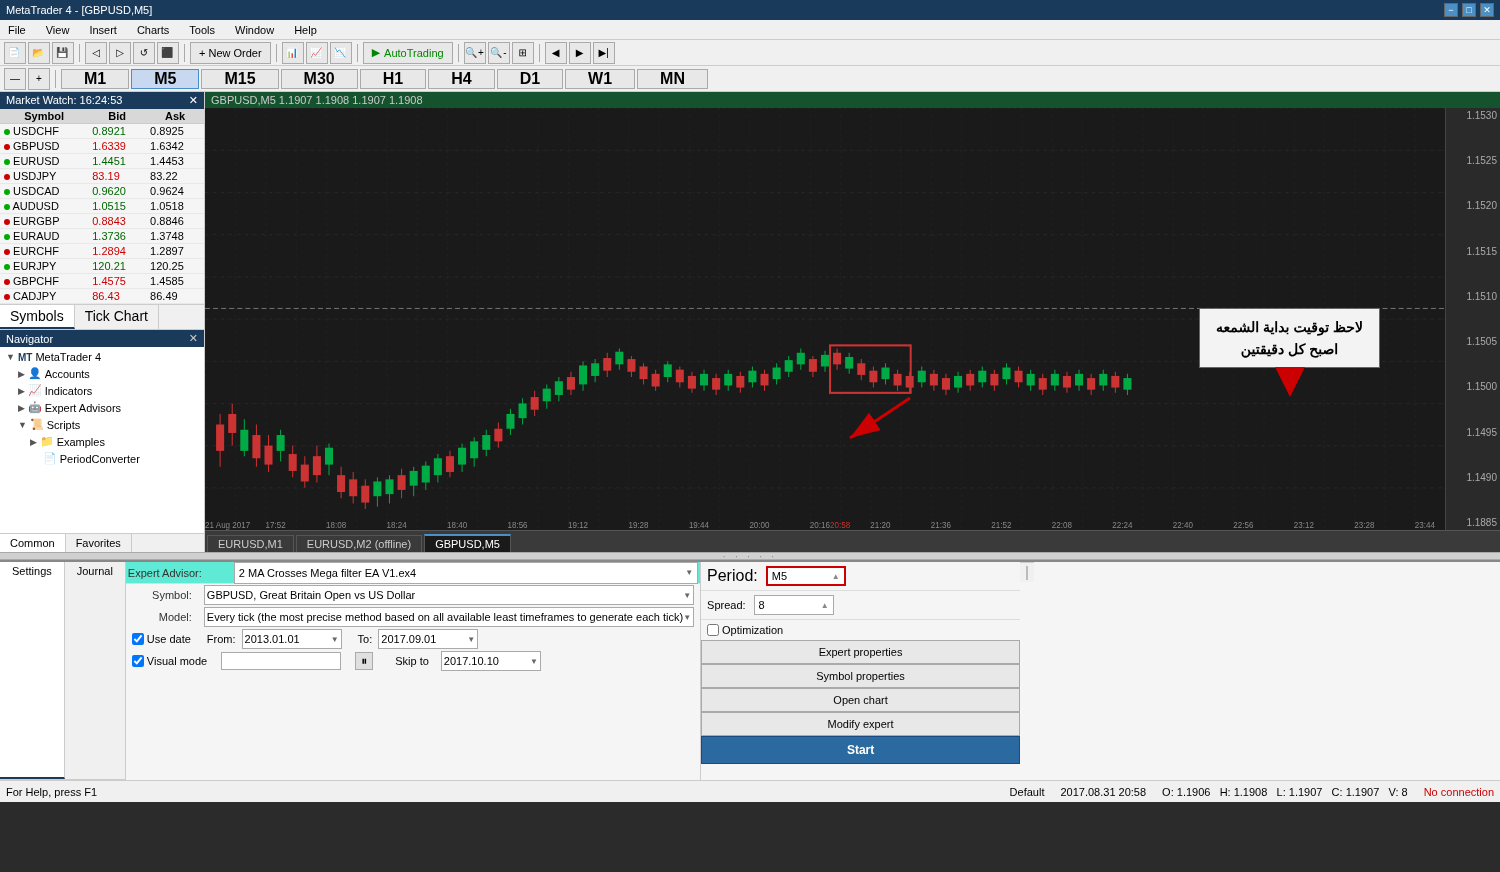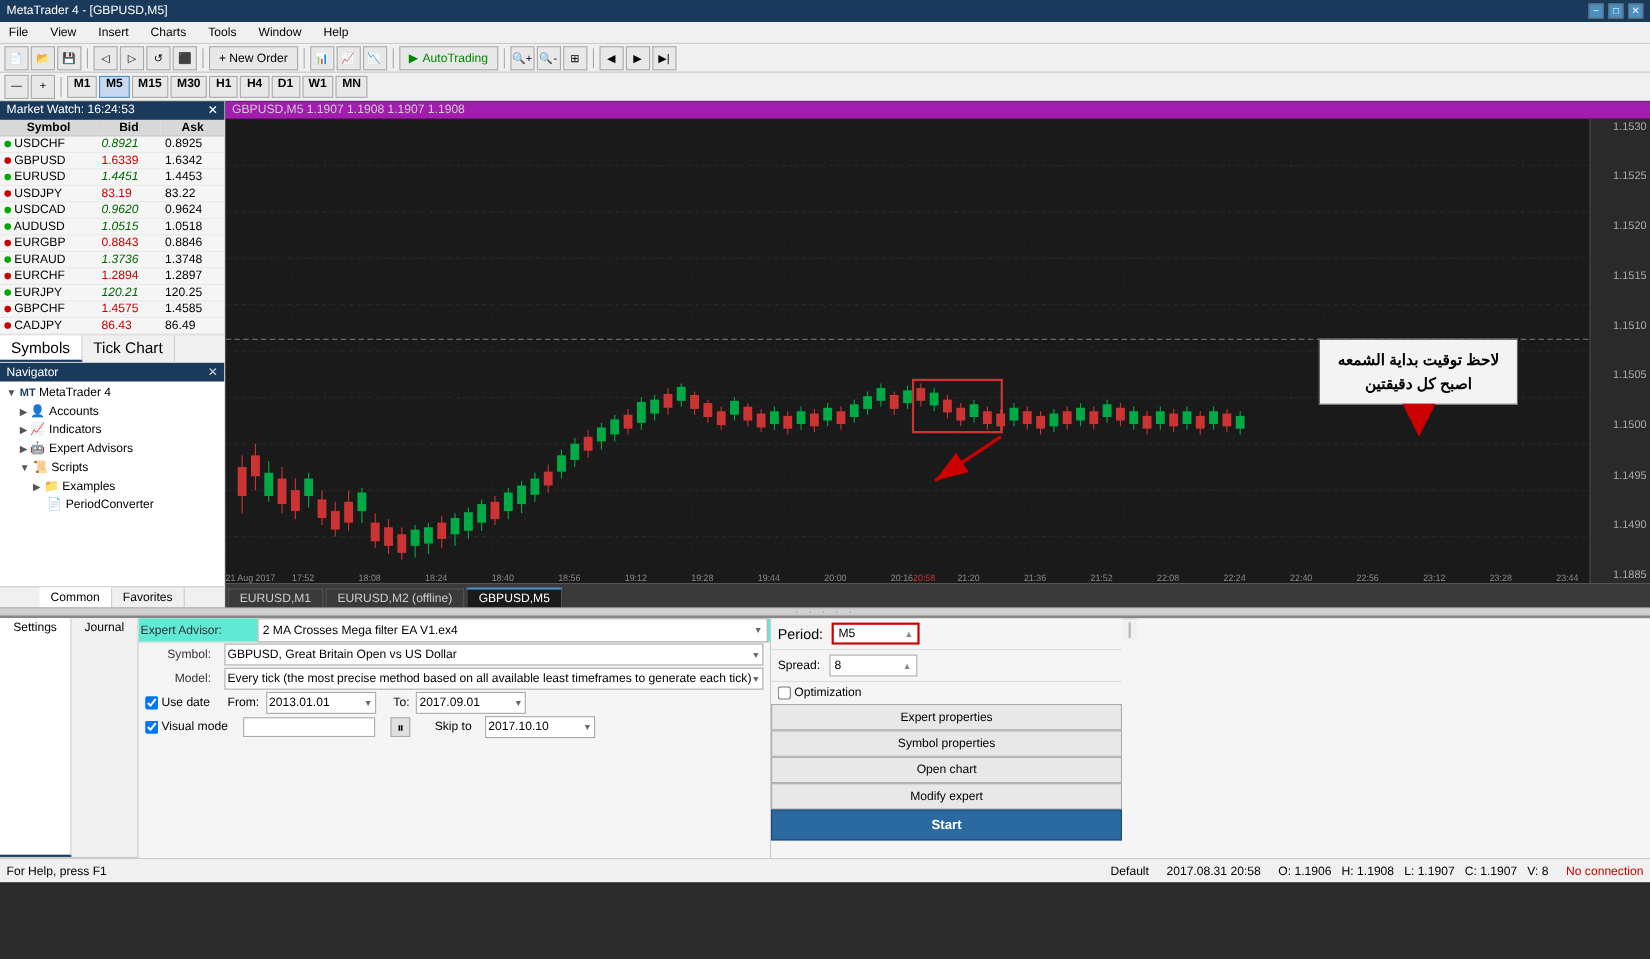--- a/index.html
+++ b/index.html
@@ -15,65 +15,65 @@
     #menubar span { cursor: pointer; padding: 2px 4px; }
 
     
     #toolbar1 { background: #f0f0f0; height: 26px; display: flex; align-items: center; padding: 0 4px; border-bottom: 1px solid #ccc; gap: 2px; }
     .tb-btn { width: 22px; height: 22px; background: #e8e8e8; border: 1px solid #aaa; cursor: pointer; display: flex; align-items: center; justify-content: center; font-size: 10px; }
     .tb-sep { width: 1px; height: 18px; background: #aaa; margin: 0 3px; }
     .tb-btn-wide { height: 22px; padding: 0 8px; background: #e8e8e8; border: 1px solid #aaa; cursor: pointer; font-size: 11px; display: flex; align-items: center; gap: 3px; }
 
     
     #toolbar2 { background: #f0f0f0; height: 26px; display: flex; align-items: center; padding: 0 4px; border-bottom: 1px solid #ccc; gap: 2px; }
-    .timeframe-btn { height: 20px; padding: 0 5px; background: #e8e8e8; border: 1px solid #aaa; cursor: pointer; font-size: 11px; font-weight: bold; }
+    .timeframe-btn { height: 20px; padding: 0 22px; background: #e8e8e8; border: 1px solid #aaa; cursor: pointer; font-size: 16px; font-weight: bold; }
     .timeframe-btn.active { background: #c8d8f0; border-color: #4a90c4; }
 
     
     #main-layout { display: flex; height: calc(872px - 20px - 20px - 26px - 26px - 22px - 22px); }
 
     
     #left-panel { width: 205px; background: #f5f5f5; border-right: 1px solid #ccc; display: flex; flex-direction: column; }
 
     
     #market-watch { flex: 0 0 auto; border-bottom: 1px solid #ccc; }
     #mw-header { background: #1a3a5c; color: #fff; padding: 2px 6px; font-size: 11px; display: flex; justify-content: space-between; }
     #mw-table { width: 100%; border-collapse: collapse; font-size: 11px; }
     #mw-table th { background: #d8d8d8; padding: 1px 4px; border-bottom: 1px solid #ccc; text-align: center; }
     #mw-table td { padding: 1px 4px; border-bottom: 1px solid #e8e8e8; }
     .dot { width: 6px; height: 6px; border-radius: 50%; display: inline-block; }
     .dot-green { background: #00aa00; }
     .dot-red { background: #cc0000; }
-    .price-up { color: #006600; font-style: italic; }
+    .price-up { color: #006600; }
     .price-down { color: #cc0000; }
 
     
     #mw-tabs { display: flex; border-bottom: 1px solid #ccc; background: #f0f0f0; }
     .mw-tab { padding: 3px 10px; cursor: pointer; font-size: 14px; border-right: 1px solid #ccc; }
     .mw-tab.active { background: #fff; border-bottom: 2px solid #1a3a5c; }
 
     
     #navigator { flex: 1; overflow: hidden; display: flex; flex-direction: column; }
     #nav-header { background: #1a3a5c; color: #fff; padding: 2px 6px; font-size: 11px; display: flex; justify-content: space-between; align-items: center; }
     #nav-tree { flex: 1; overflow-y: auto; background: #fff; padding: 2px; font-size: 11px; }
     .tree-item { padding: 2px 0 2px 4px; cursor: pointer; display: flex; align-items: center; gap: 3px; }
     .tree-arrow { font-size: 9px; color: #555; }
     .indent1 { padding-left: 16px; }
     .indent2 { padding-left: 28px; }
     .folder-icon { color: #e8a000; }
     .mt4-icon { color: #1a3a5c; font-weight: bold; font-size: 10px; }
 
     
-    #bottom-nav-tabs { display: flex; border-top: 1px solid #ccc; background: #f0f0f0; padding-left: 36px; }
+    #bottom-nav-tabs { display: flex; border-top: 1px solid #ccc; background: #f0f0f0; }
     .nav-tab { padding: 3px 10px; cursor: pointer; font-size: 11px; border-right: 1px solid #ccc; }
     .nav-tab.active { background: #fff; }
 
     
     #chart-area { flex: 1; background: #1a1a1a; display: flex; flex-direction: column; position: relative; overflow: hidden; }
-    #chart-header { background: #a21caf; padding: 2px 6px; color: #ccc; font-size: 11px; }
+    #chart-header { background: #14532d; padding: 2px 6px; color: #ccc; font-size: 11px; }
     #chart-canvas { flex: 1; position: relative; overflow: hidden; }
 
     
     #chart-tabs { background: #3a3a3a; display: flex; align-items: flex-end; height: 22px; border-top: 1px solid #555; }
     .chart-tab { padding: 2px 10px; font-size: 11px; cursor: pointer; border: 1px solid #555; border-bottom: none; background: #3a3a3a; color: #ccc; margin-left: 2px; }
     .chart-tab.active { background: #1a1a1a; color: #fff; border-top: 2px solid #4a90c4; }
 
     
     #price-scale { position: absolute; right: 0; top: 0; width: 55px; height: 100%; background: #2a2a2a; border-left: 1px solid #444; display: flex; flex-direction: column; justify-content: space-between; padding: 2px 0; }
     .price-label { color: #aaa; font-size: 10px; text-align: right; padding-right: 3px; }
@@ -760,21 +760,21 @@
         <div class="form-dropdown" style="width:100px; margin-left:6px;">
           <span>2017.10.10</span>
           <span class="dd-arrow">▼</span>
         </div>
       </div>
 
     </div>
 
     <div style="width:320px; border-left:1px solid #ccc; display:flex; flex-direction:column;">
       <div style="display:flex; align-items:center; padding:4px 6px; border-bottom:1px solid #ddd; gap:8px;">
-        <span style="font-size:13px;">Period:</span>
+        <span style="font-size:16px;">Period:</span>
         <div style="width:80px; height:20px; border:2px solid #cc0000; background:#fff; display:flex; align-items:center; padding:0 4px; justify-content:space-between;">
           <span>M5</span>
           <span style="font-size:8px; cursor:pointer; color:#888;">▲</span>
         </div>
       </div>
       <div style="display:flex; align-items:center; padding:4px 6px; border-bottom:1px solid #ddd; gap:8px;">
         <span style="font-size:11px;">Spread:</span>
         <div style="width:80px; height:20px; border:1px solid #aaa; background:#fff; display:flex; align-items:center; padding:0 4px; justify-content:space-between;">
           <span>8</span>
           <span style="font-size:8px; color:#888;">▲</span>

